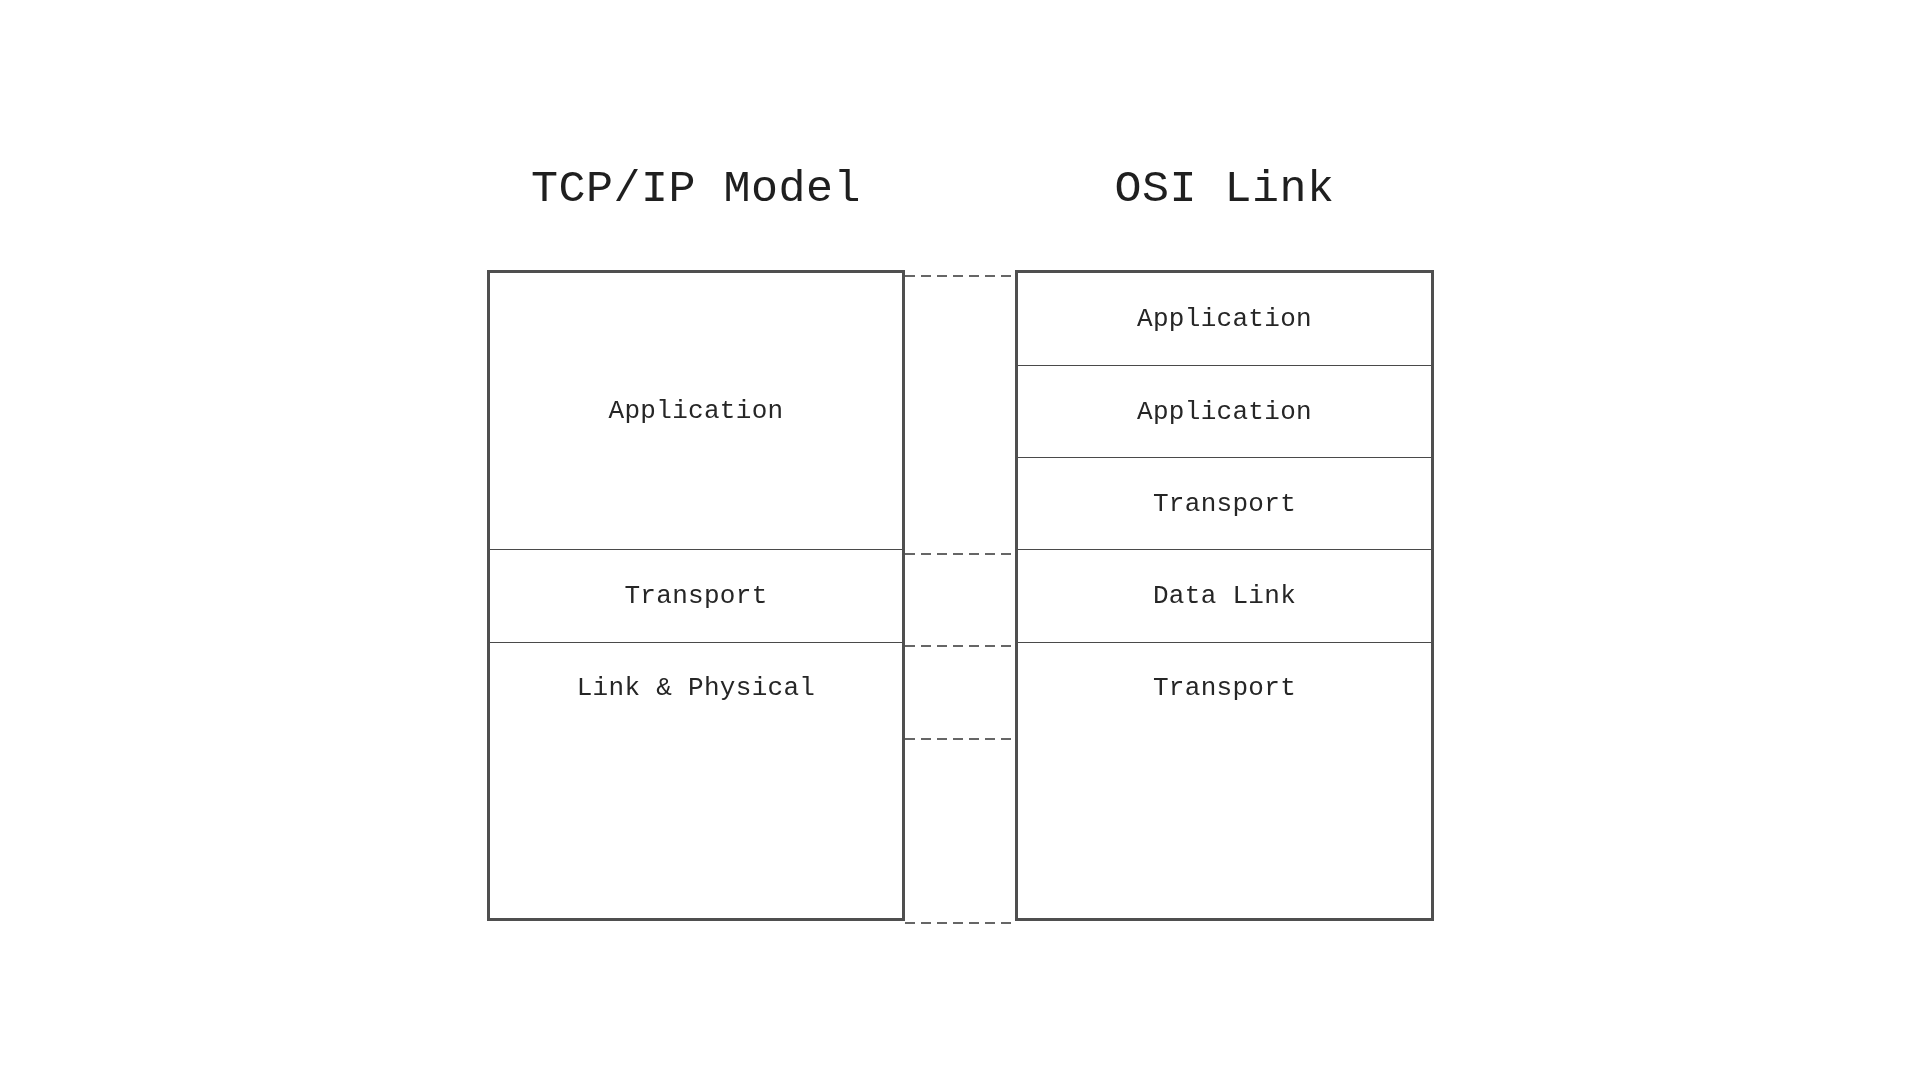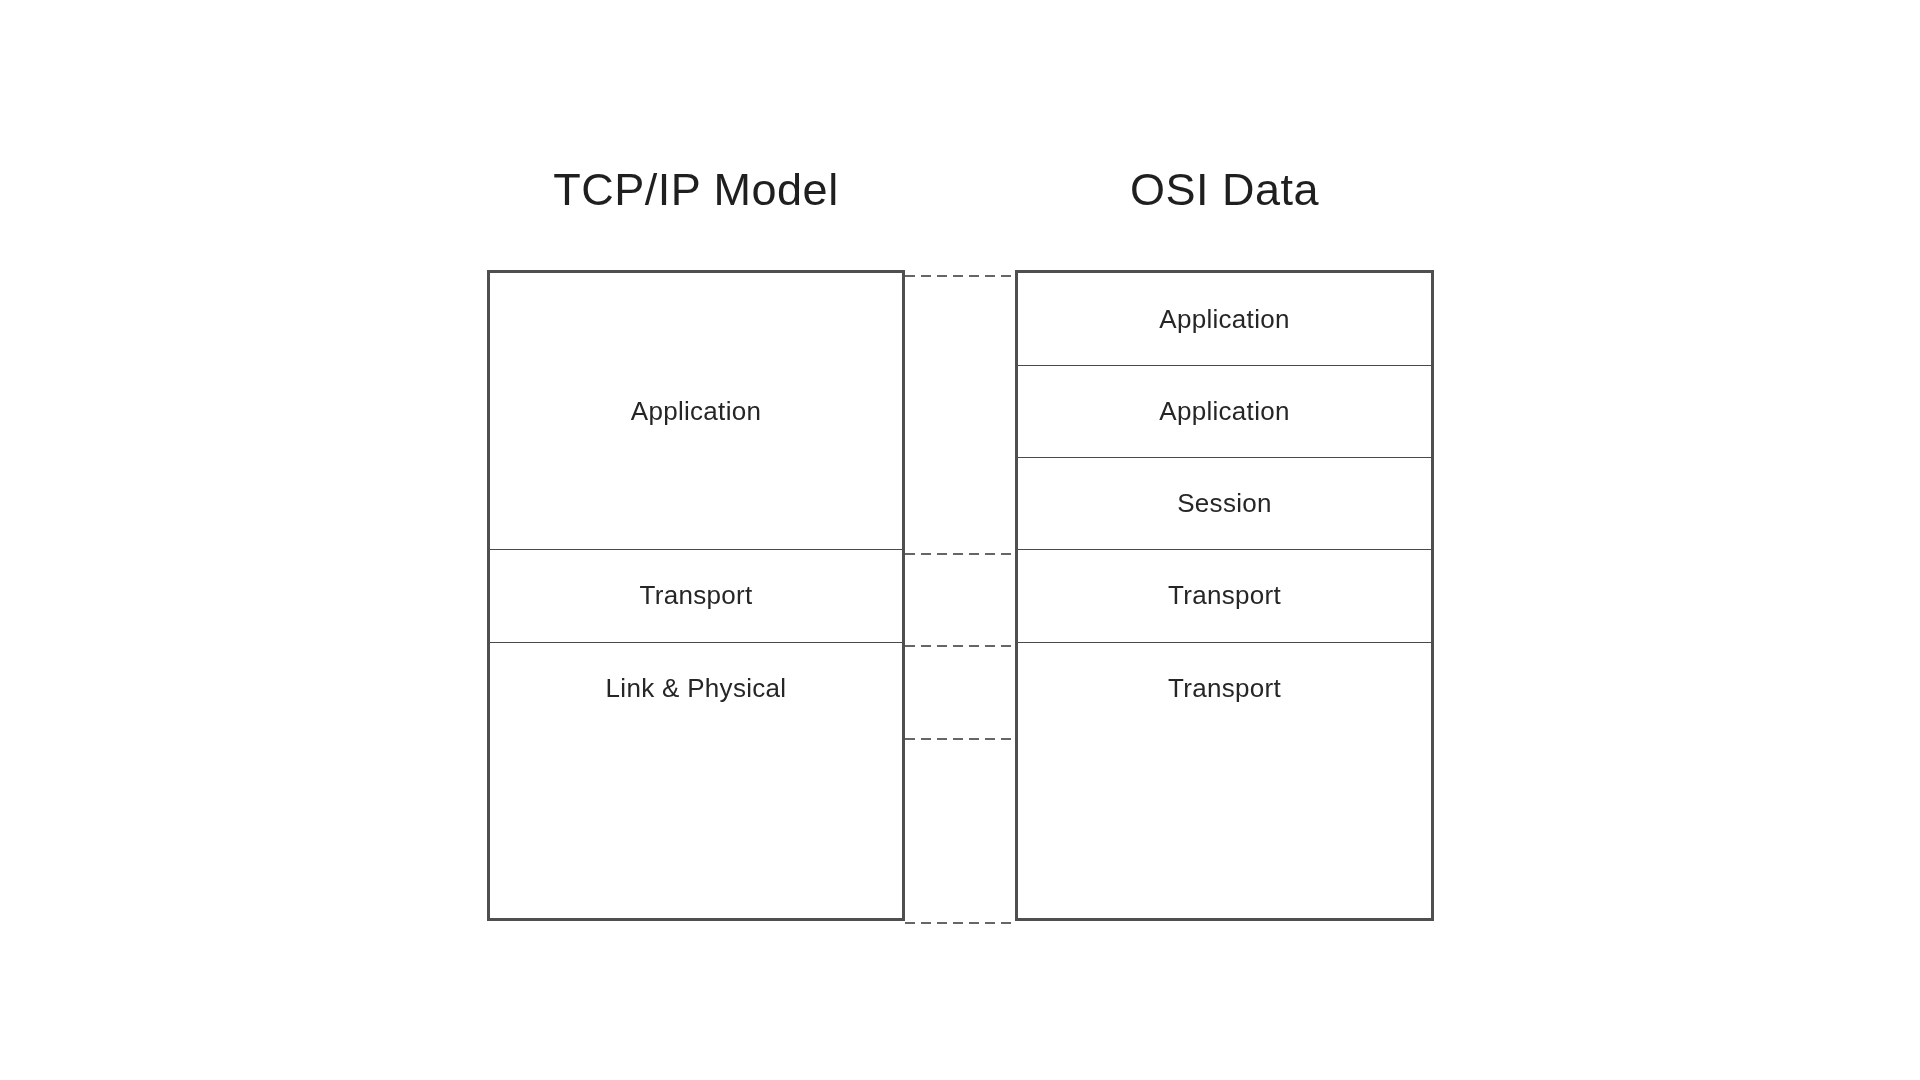--- a/index.html
+++ b/index.html
@@ -11,21 +11,21 @@
     --title-text:#1f1f1f;
   }
   html,body{margin:0;padding:0;}
   body{
     width:1920px;height:1080px;
     background:var(--background);
     font-family:"Liberation Sans", sans-serif;
     overflow:hidden;
     position:relative;
   }
-  .canvas{position:absolute;inset:0;}
+  .canvas{position:absolute;inset:0;font-family:Liberation Mono, monospace;}
 
   .title{
     position:absolute;
     top:160px;
     height:60px;
     line-height:60px;
     text-align:center;
     font-size:45px;
     font-weight:400;
     color:var(--title-text);
@@ -81,21 +81,21 @@
     );
   }
 </style>
 </head>
 <body>
 
 <div class="canvas">
 
   <div class="title title-left">TCP/IP Model</div>
 
-  <div class="title title-right">OSI Data</div>
+  <div class="title title-right">OSI Link</div>
 
   <div class="box box-left">
     <div class="row">
       <span class="label">Application</span>
     </div>
     <div class="row">
       <span class="label">Transport</span>
     </div>
     <div class="row">
       <span class="label">Link &amp; Physical</span>
@@ -103,24 +103,24 @@
   </div>
 
   <div class="box box-right">
     <div class="row">
       <span class="label">Application</span>
     </div>
     <div class="row">
       <span class="label">Application</span>
     </div>
     <div class="row">
-      <span class="label">Session</span>
+      <span class="label">Transport</span>
     </div>
     <div class="row">
-      <span class="label">Transport</span>
+      <span class="label">Data Link</span>
     </div>
     <div class="row">
       <span class="label">Transport</span>
     </div>
   </div>
 
   <div class="connector" style="top:275px"></div>
   <div class="connector" style="top:553px"></div>
   <div class="connector" style="top:645px"></div>
   <div class="connector" style="top:738px"></div>

